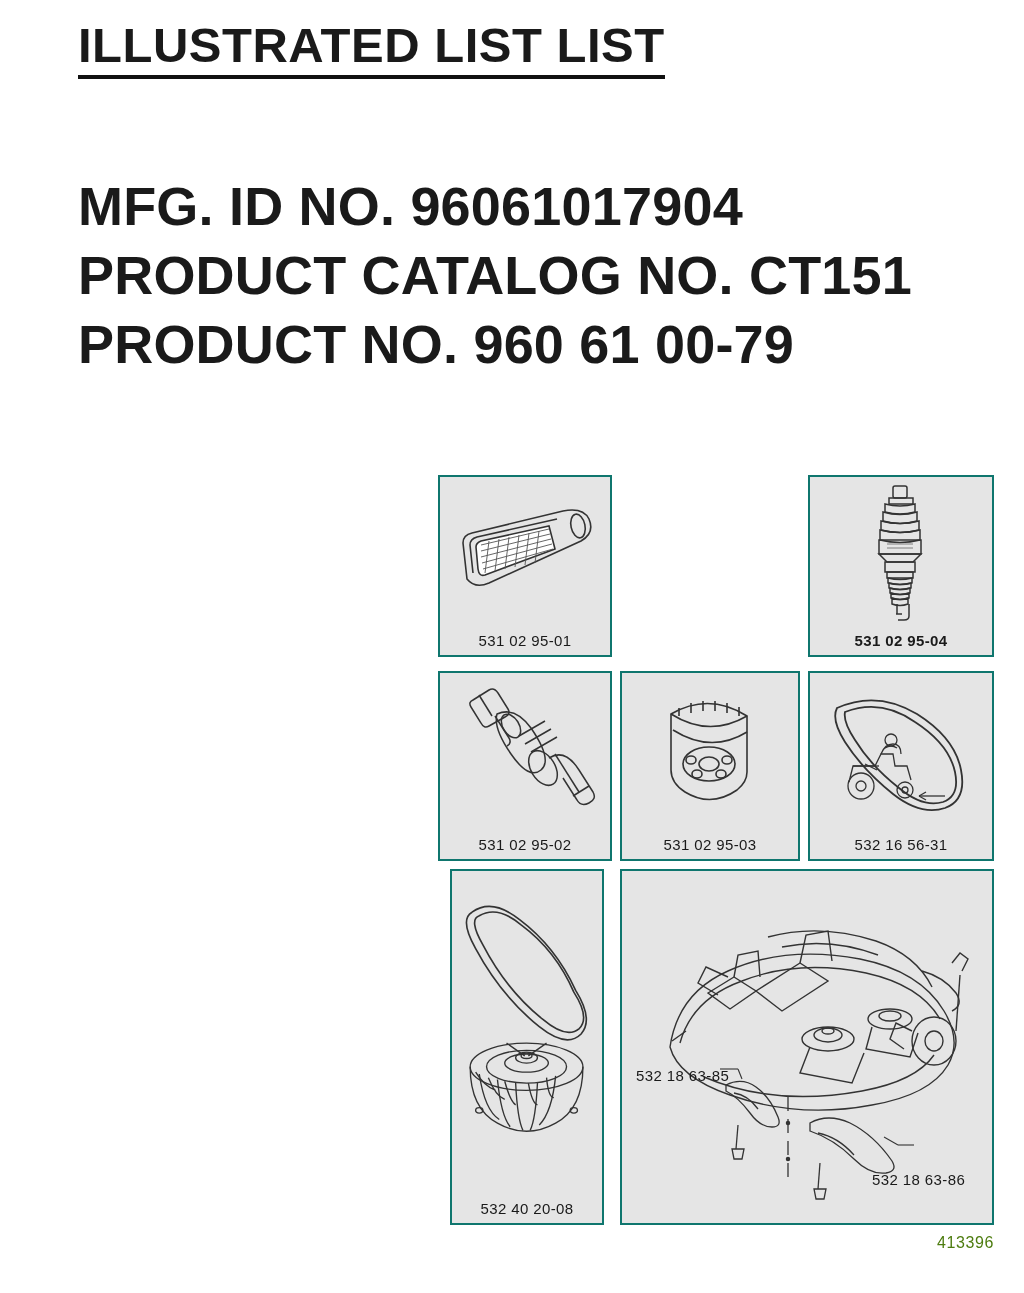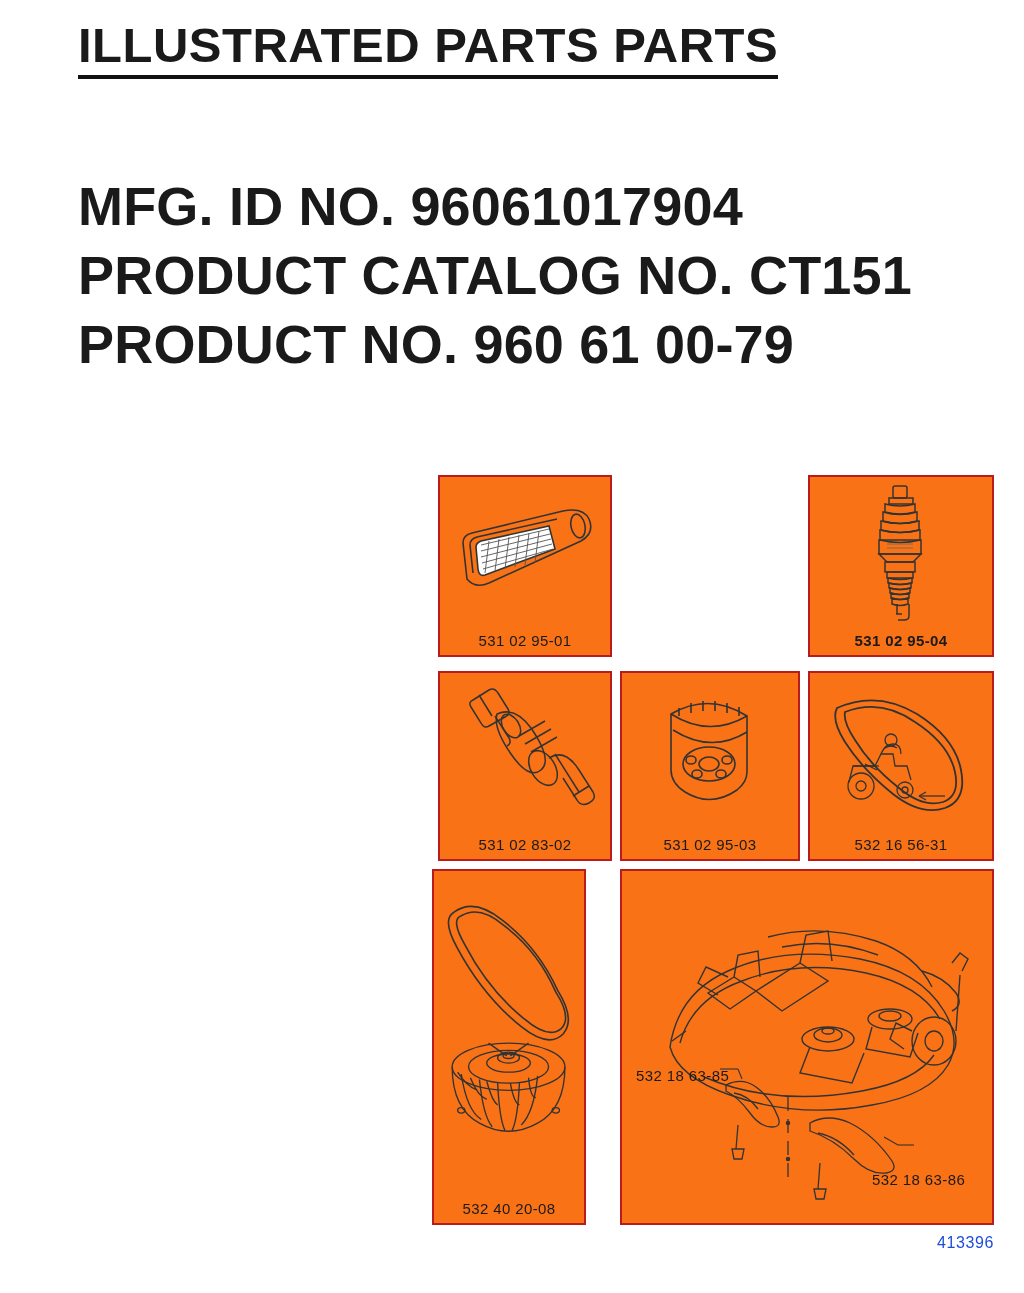--- a/index.html
+++ b/index.html
@@ -44,22 +44,22 @@
   .id-line {
     font-size: 54px;
     font-weight: bold;
     white-space: nowrap;
     letter-spacing: 0.2px;
   }
 
   
   .fig {
     position: absolute;
-    border: 2px solid #b91c1c;
-    background: #f97316;
+    border: 2px solid #0f766e;
+    background: #e5e5e5;
     box-sizing: border-box;
   }
   .fig-art {
     position: absolute;
     left: 0; right: 0; top: 0;
     bottom: 26px;
     display: flex;
     align-items: center;
     justify-content: center;
   }
@@ -73,49 +73,49 @@
     letter-spacing: 0.4px;
     color: #1a1a1a;
   }
 
   
   #fig-air-filter   { left: 438px; top: 475px;  width: 174px; height: 182px; }
   #fig-spark-plug   { left: 808px; top: 475px;  width: 186px; height: 182px; font-weight: bold; }
   #fig-fuel-filter  { left: 438px; top: 671px;  width: 174px; height: 190px; }
   #fig-oil-filter   { left: 620px; top: 671px;  width: 180px; height: 190px; }
   #fig-drive-belt   { left: 808px; top: 671px;  width: 186px; height: 190px; padding-left: 20px; }
-  #fig-mower-belt   { left: 432px; top: 869px;  width: 154px; height: 356px; }
+  #fig-mower-belt   { left: 450px; top: 869px;  width: 154px; height: 356px; }
   #fig-deck         { left: 620px; top: 869px;  width: 374px; height: 356px; }
 
   .deck-label {
     position: absolute;
     font-size: 15px;
     letter-spacing: 0.4px;
     color: #1a1a1a;
     white-space: nowrap;
   }
   #deck-label-1 { left: 14px;  top: 196px; }
   #deck-label-2 { left: 250px; top: 300px; }
 
   .doc-number {
     position: absolute;
     right: 30px;
     top: 1234px;
     font-size: 16px;
     letter-spacing: 0.6px;
-    color: #1d4ed8;
+    color: #4d7c0f;
     text-align: center;
   }
 </style>
 </head>
 <body>
 
 <div class="page">
 
-  <div class="doc-title">ILLUSTRATED PARTS PARTS</div>
+  <div class="doc-title">ILLUSTRATED LIST LIST</div>
 
   <div class="id-block">
     <div class="id-line">MFG. ID NO. 96061017904</div>
     <div class="id-line">PRODUCT CATALOG NO. CT151</div>
     <div class="id-line">PRODUCT NO. 960 61 00-79</div>
   </div>
 
   <div class="fig" id="fig-air-filter">
     <div class="fig-art">
       <svg width="160" height="140" viewBox="0 0 160 140">
@@ -174,21 +174,21 @@
           <path d="M52 36 q18 -8 34 14 q22 32 10 42 q-12 10 -30 -16 q-18 -26 -14 -40 z"></path>
           <ellipse cx="66" cy="48" rx="8" ry="13" transform="rotate(-32 66 48)"></ellipse>
           <ellipse cx="98" cy="90" rx="12" ry="19" transform="rotate(-32 98 90)"></ellipse>
           <path d="M74 58 l26 -15 M80 66 l26 -15 M86 74 l26 -15"></path>
           <path d="M104 80 q16 -10 30 12 l14 22 q4 7 -4 11 q-8 4 -12 -3 l-14 -22"></path>
           <path d="M110 76 l24 38"></path>
           <path d="M128 118 l16 -10"></path>
         </g>
       </svg>
     </div>
-    <div class="fig-caption">531 02 83-02</div>
+    <div class="fig-caption">531 02 95-02</div>
   </div>
 
   <div class="fig" id="fig-oil-filter">
     <div class="fig-art">
       <svg width="150" height="150" viewBox="0 0 150 150">
         <g fill="none" stroke="#333" stroke-width="1.6">
           <path d="M36 36 q38 -22 76 2 v56 q0 10 -10 18 q-26 18 -52 2 q-14 -9 -14 -22 z"></path>
           <path d="M36 36 q38 24 76 2"></path>
           <path d="M44 30 v8 M56 25 v10 M68 23 v10 M80 23 v10 M92 25 v10 M104 29 v9"></path>
           <path d="M38 52 q38 24 74 2"></path>

